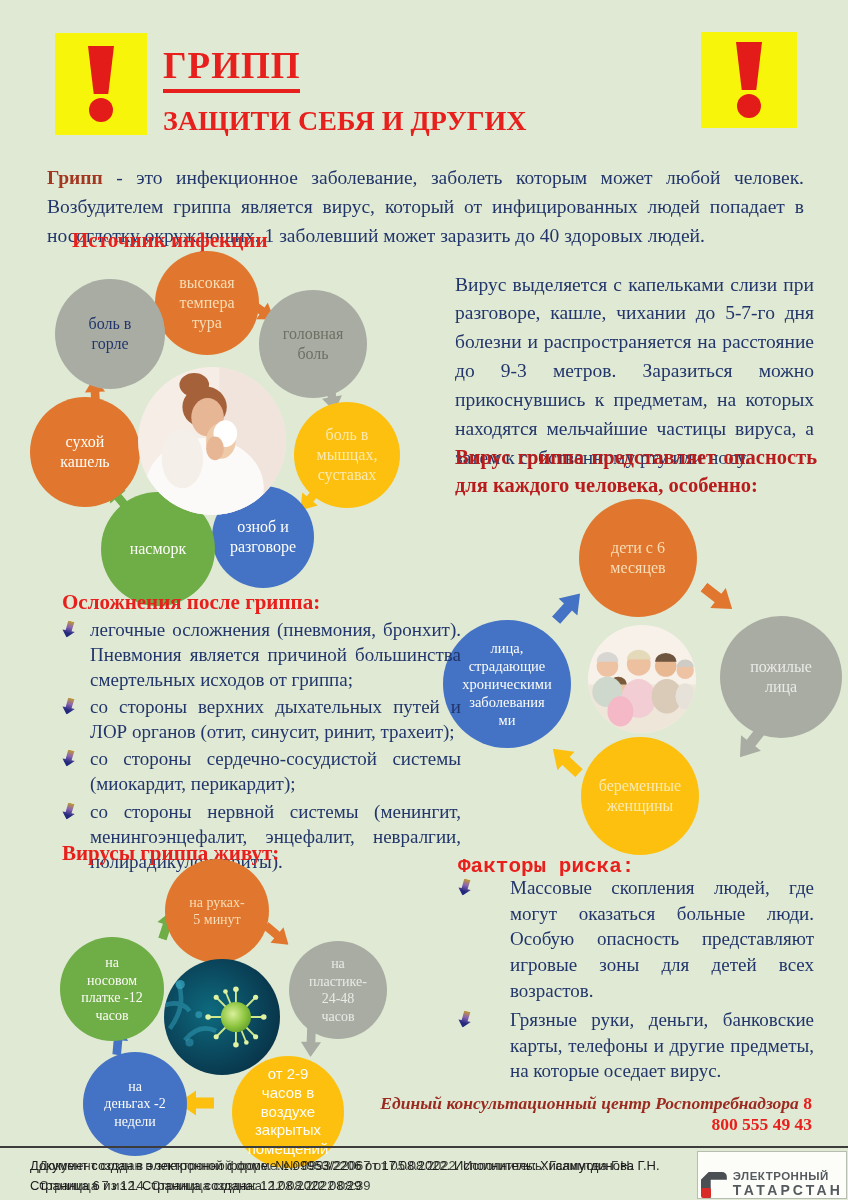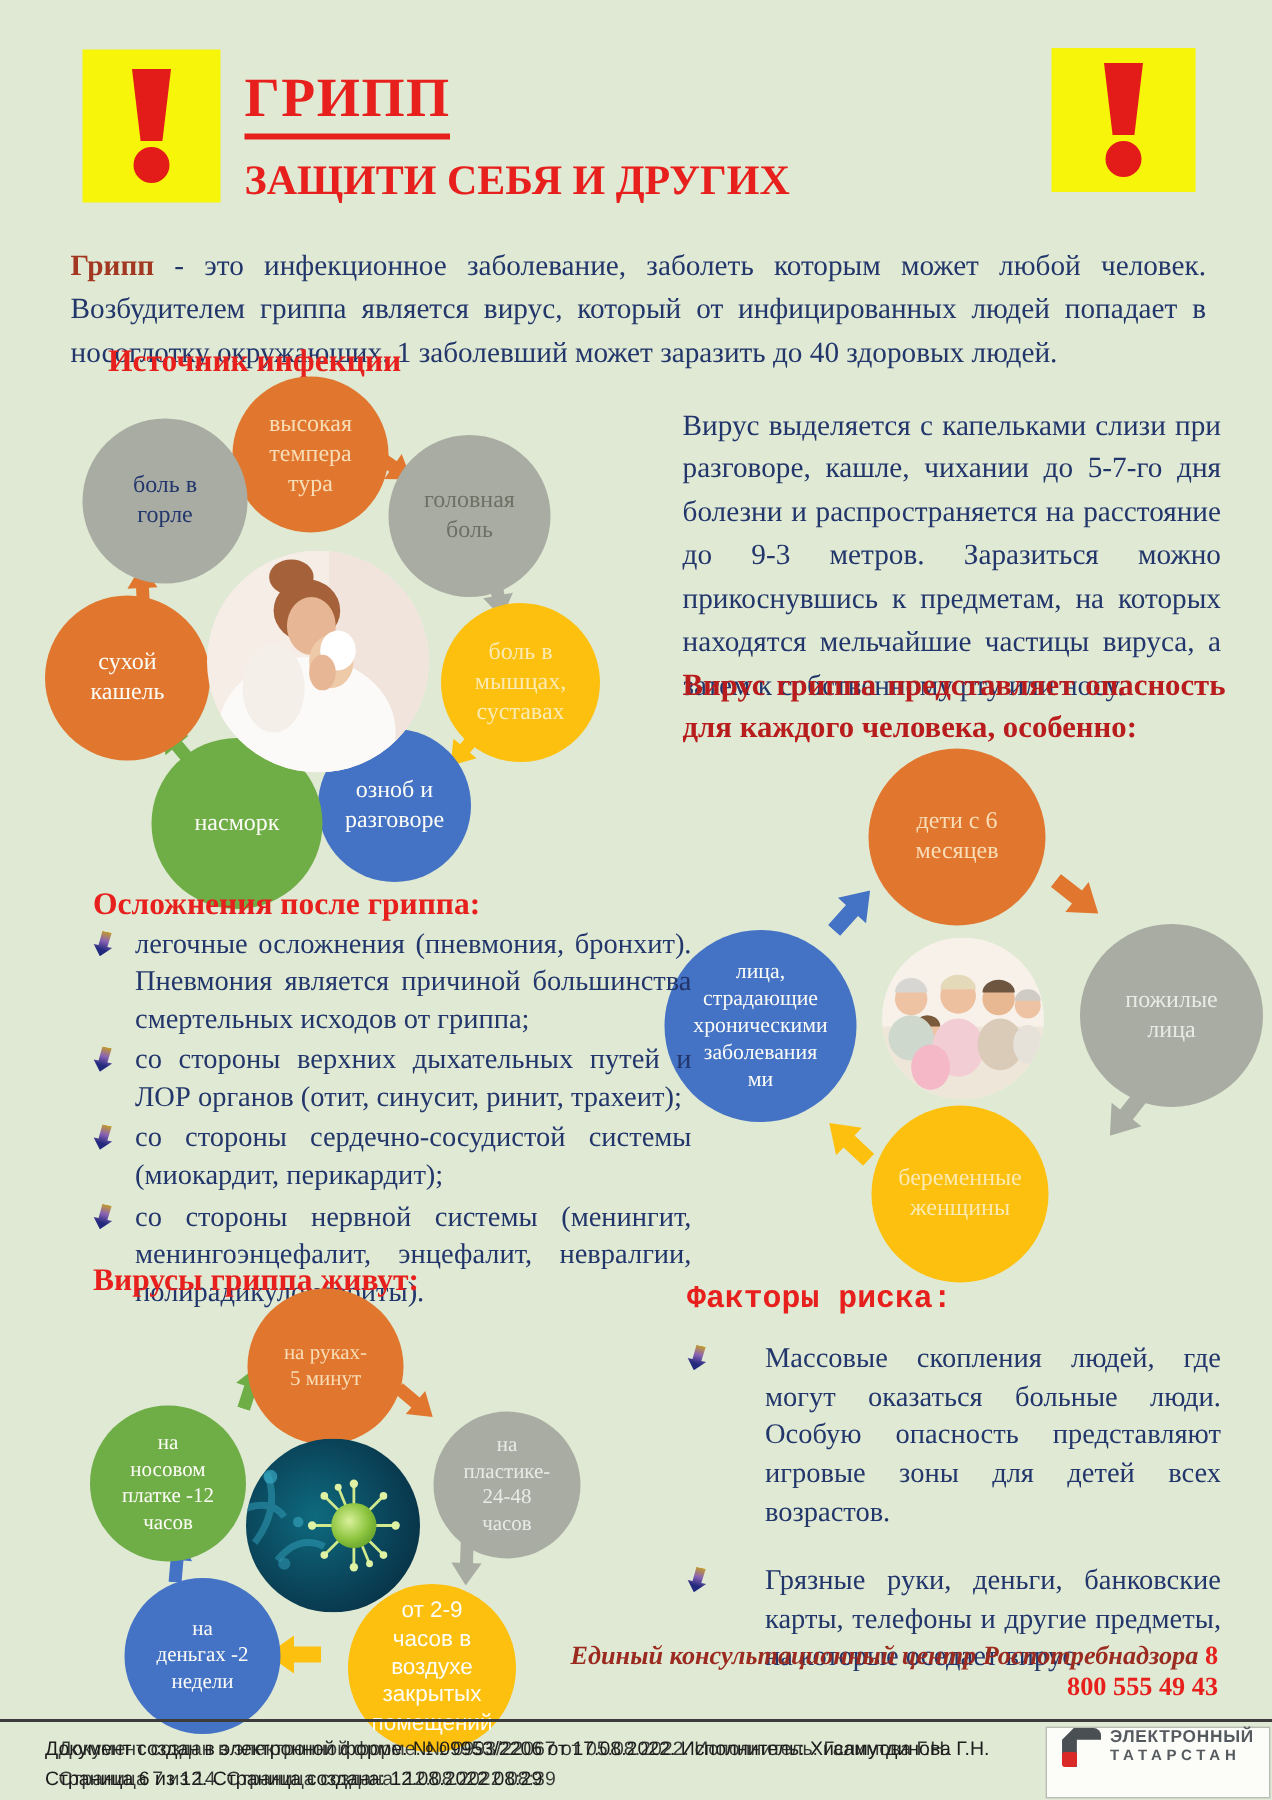--- a/index.html
+++ b/index.html
@@ -29,21 +29,21 @@
   .h-source{left:47px; top:228px;margin-left:25px;}
   .h-compl{left:62px; top:590px;}
   .h-live{left:62px; top:841px;}
   .h-risk{left:458px; top:855px; font-family:Liberation Mono, monospace; font-size:21px;}
   .h-danger{position:absolute; left:455px; top:444px; width:362px; color:#b91c1c; font-weight:bold;
     font-size:20.5px; line-height:1.35; text-align:justify;}
   
   .spread{position:absolute; left:455px; top:251px; width:359px; font-size:19.5px; line-height:1.48; text-align:justify;}
   .blist{position:absolute; display:flex; flex-direction:column; gap:2px;}
   .compl-list{left:62px; top:617px; width:399px;}
-  .risk-list{left:458px; top:893px; width:356px; row-gap:20px;justify-content:center;}
+  .risk-list{left:458px; top:875px; width:356px; row-gap:4px;justify-content:center;}
   .bitem{display:grid; grid-template-columns:28px 1fr; align-items:start;}
   .risk-list .bitem{grid-template-columns:52px 1fr;}
   .bitem .btxt{font-size:19px; line-height:1.32; text-align:justify;}
   .risk-list .btxt{line-height:1.35;}
   .abullet{width:15px; height:17px; margin-top:4px;
     background:linear-gradient(185deg,#c9a11d 0%,#8a63b5 38%,#232a7d 72%);
     clip-path:polygon(42% 100%,4% 58%,26% 58%,30% 0,72% 0,66% 58%,88% 58%);
     transform:rotate(12deg);}
   
   .circle{position:absolute; border-radius:50%; display:flex; align-items:center; justify-content:center; text-align:center;}
@@ -104,28 +104,28 @@
   .hotline .hl-label{font-style:italic; font-weight:bold; color:#9b2b20;}
   .hotline .hl-phone{font-weight:bold; color:#e8201d; font-family:"Liberation Serif",serif;}
   
   .footer-rule{position:absolute; left:0; top:1146px; width:848px; height:2px; background:#3c3c3c;}
   .footer-text{position:absolute; left:30px; top:1156px; width:650px; height:40px;
     font-family:"Liberation Sans", sans-serif; font-size:13px; color:#1c1c1c; line-height:1.55;}
   .flayer{position:absolute; top:0; white-space:nowrap;}
   .flayerA{left:0;}
   .flayerB{left:9px; opacity:.85;}
   .logo-box{position:absolute; left:697px; top:1151px; width:148px; height:46px; background:#fcfcf9;
-    border:1px solid #b8bdb2; display:flex; align-items:flex-start; justify-content:center; gap:6px;}
+    border:1px solid #b8bdb2; display:flex; align-items:flex-end; justify-content:center; gap:6px;}
   .logo-glyph{width:26px; height:26px; position:relative; flex:0 0 auto;}
   .logo-glyph .g1{position:absolute; inset:0; background:#4a4f54; border-radius:5px;
     clip-path:polygon(0 100%,0 30%,30% 0,100% 0,100% 30%,38% 30%,38% 100%);}
   .logo-glyph .g2{position:absolute; left:0; bottom:0; width:10px; height:10px; background:#da2a27; border-radius:2px;}
   .logo-text{font-family:"Liberation Sans", sans-serif; color:#555a5e; font-weight:bold; line-height:1.1;}
   .logo-text .l1{font-size:11.5px; letter-spacing:.5px;}
-  .logo-text .l2{font-size:10px; letter-spacing:3.2px;}
+  .logo-text .l2{font-size:14px; letter-spacing:3.2px;}
   
   .photo svg{width:100%; height:100%; display:block;}
 </style>
 </head>
 <body>
 
 <div class="poster">
 
   <div class="warnbox left">
     <div class="bang">

